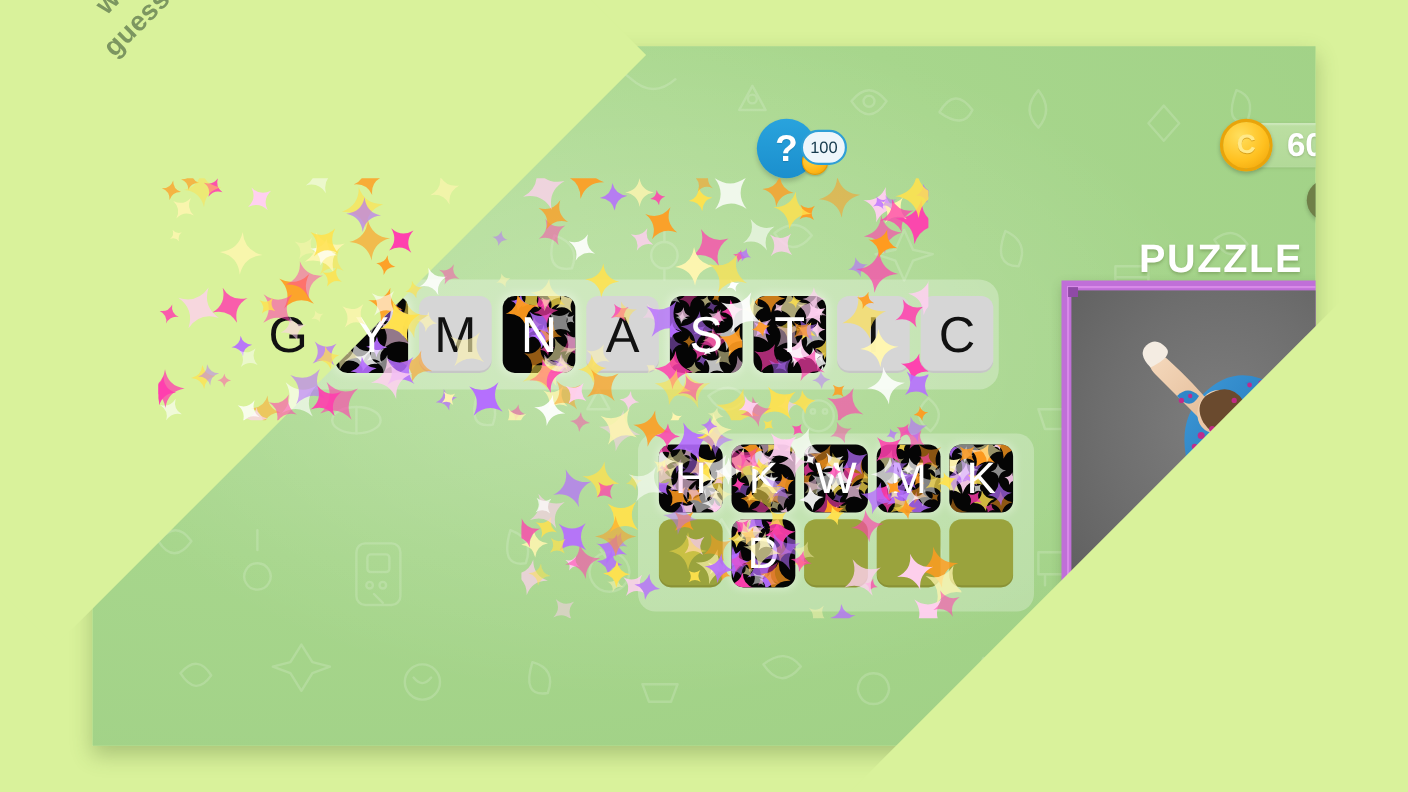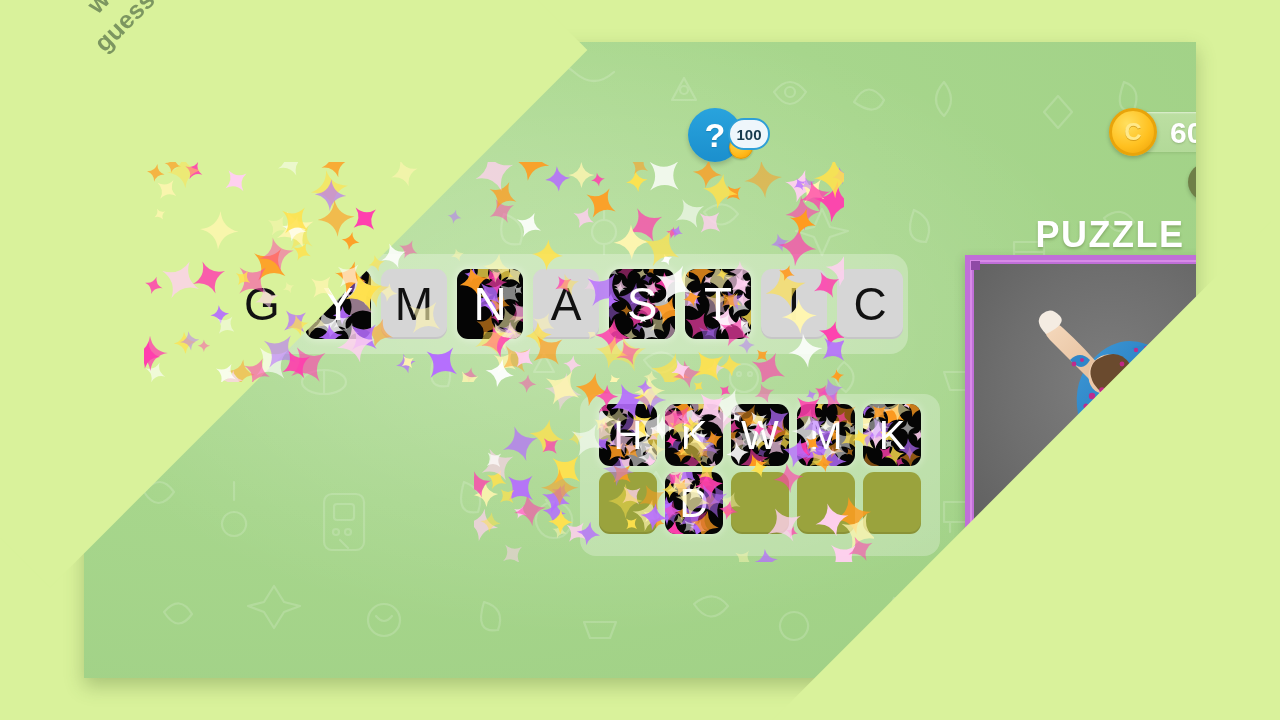--- a/index.html
+++ b/index.html
@@ -71,21 +71,21 @@
   }
   #hint-button .qm{
     color:#fff; font-size:34px; font-weight:bold; line-height:1;
     text-shadow:0 1px 1px rgba(0,0,0,.15);
   }
   #hint-cost-badge{
     position:absolute; left:644px; top:76px;
     width:42px; height:32px; border-radius:16px;
     background:#eef6fb; border:2.5px solid #2f9fd6;
     display:flex; align-items:center; justify-content:center;
-    color:#163a4d; font-size:15px; font-weight:bold;
+    color:#163a4d; font-size:15px; font-weight:normal;
     cursor:pointer;
   }
   #hint-coin{
     position:absolute; left:645px; top:93px;
     width:24px; height:24px; border-radius:50%;
     background:radial-gradient(circle at 35% 32%, #ffd84a 0%, #ffb515 65%, #e99a06 100%);
     border:1.5px solid #e39906;
     box-shadow:0 1px 2px rgba(0,0,0,.2);
   }
 

